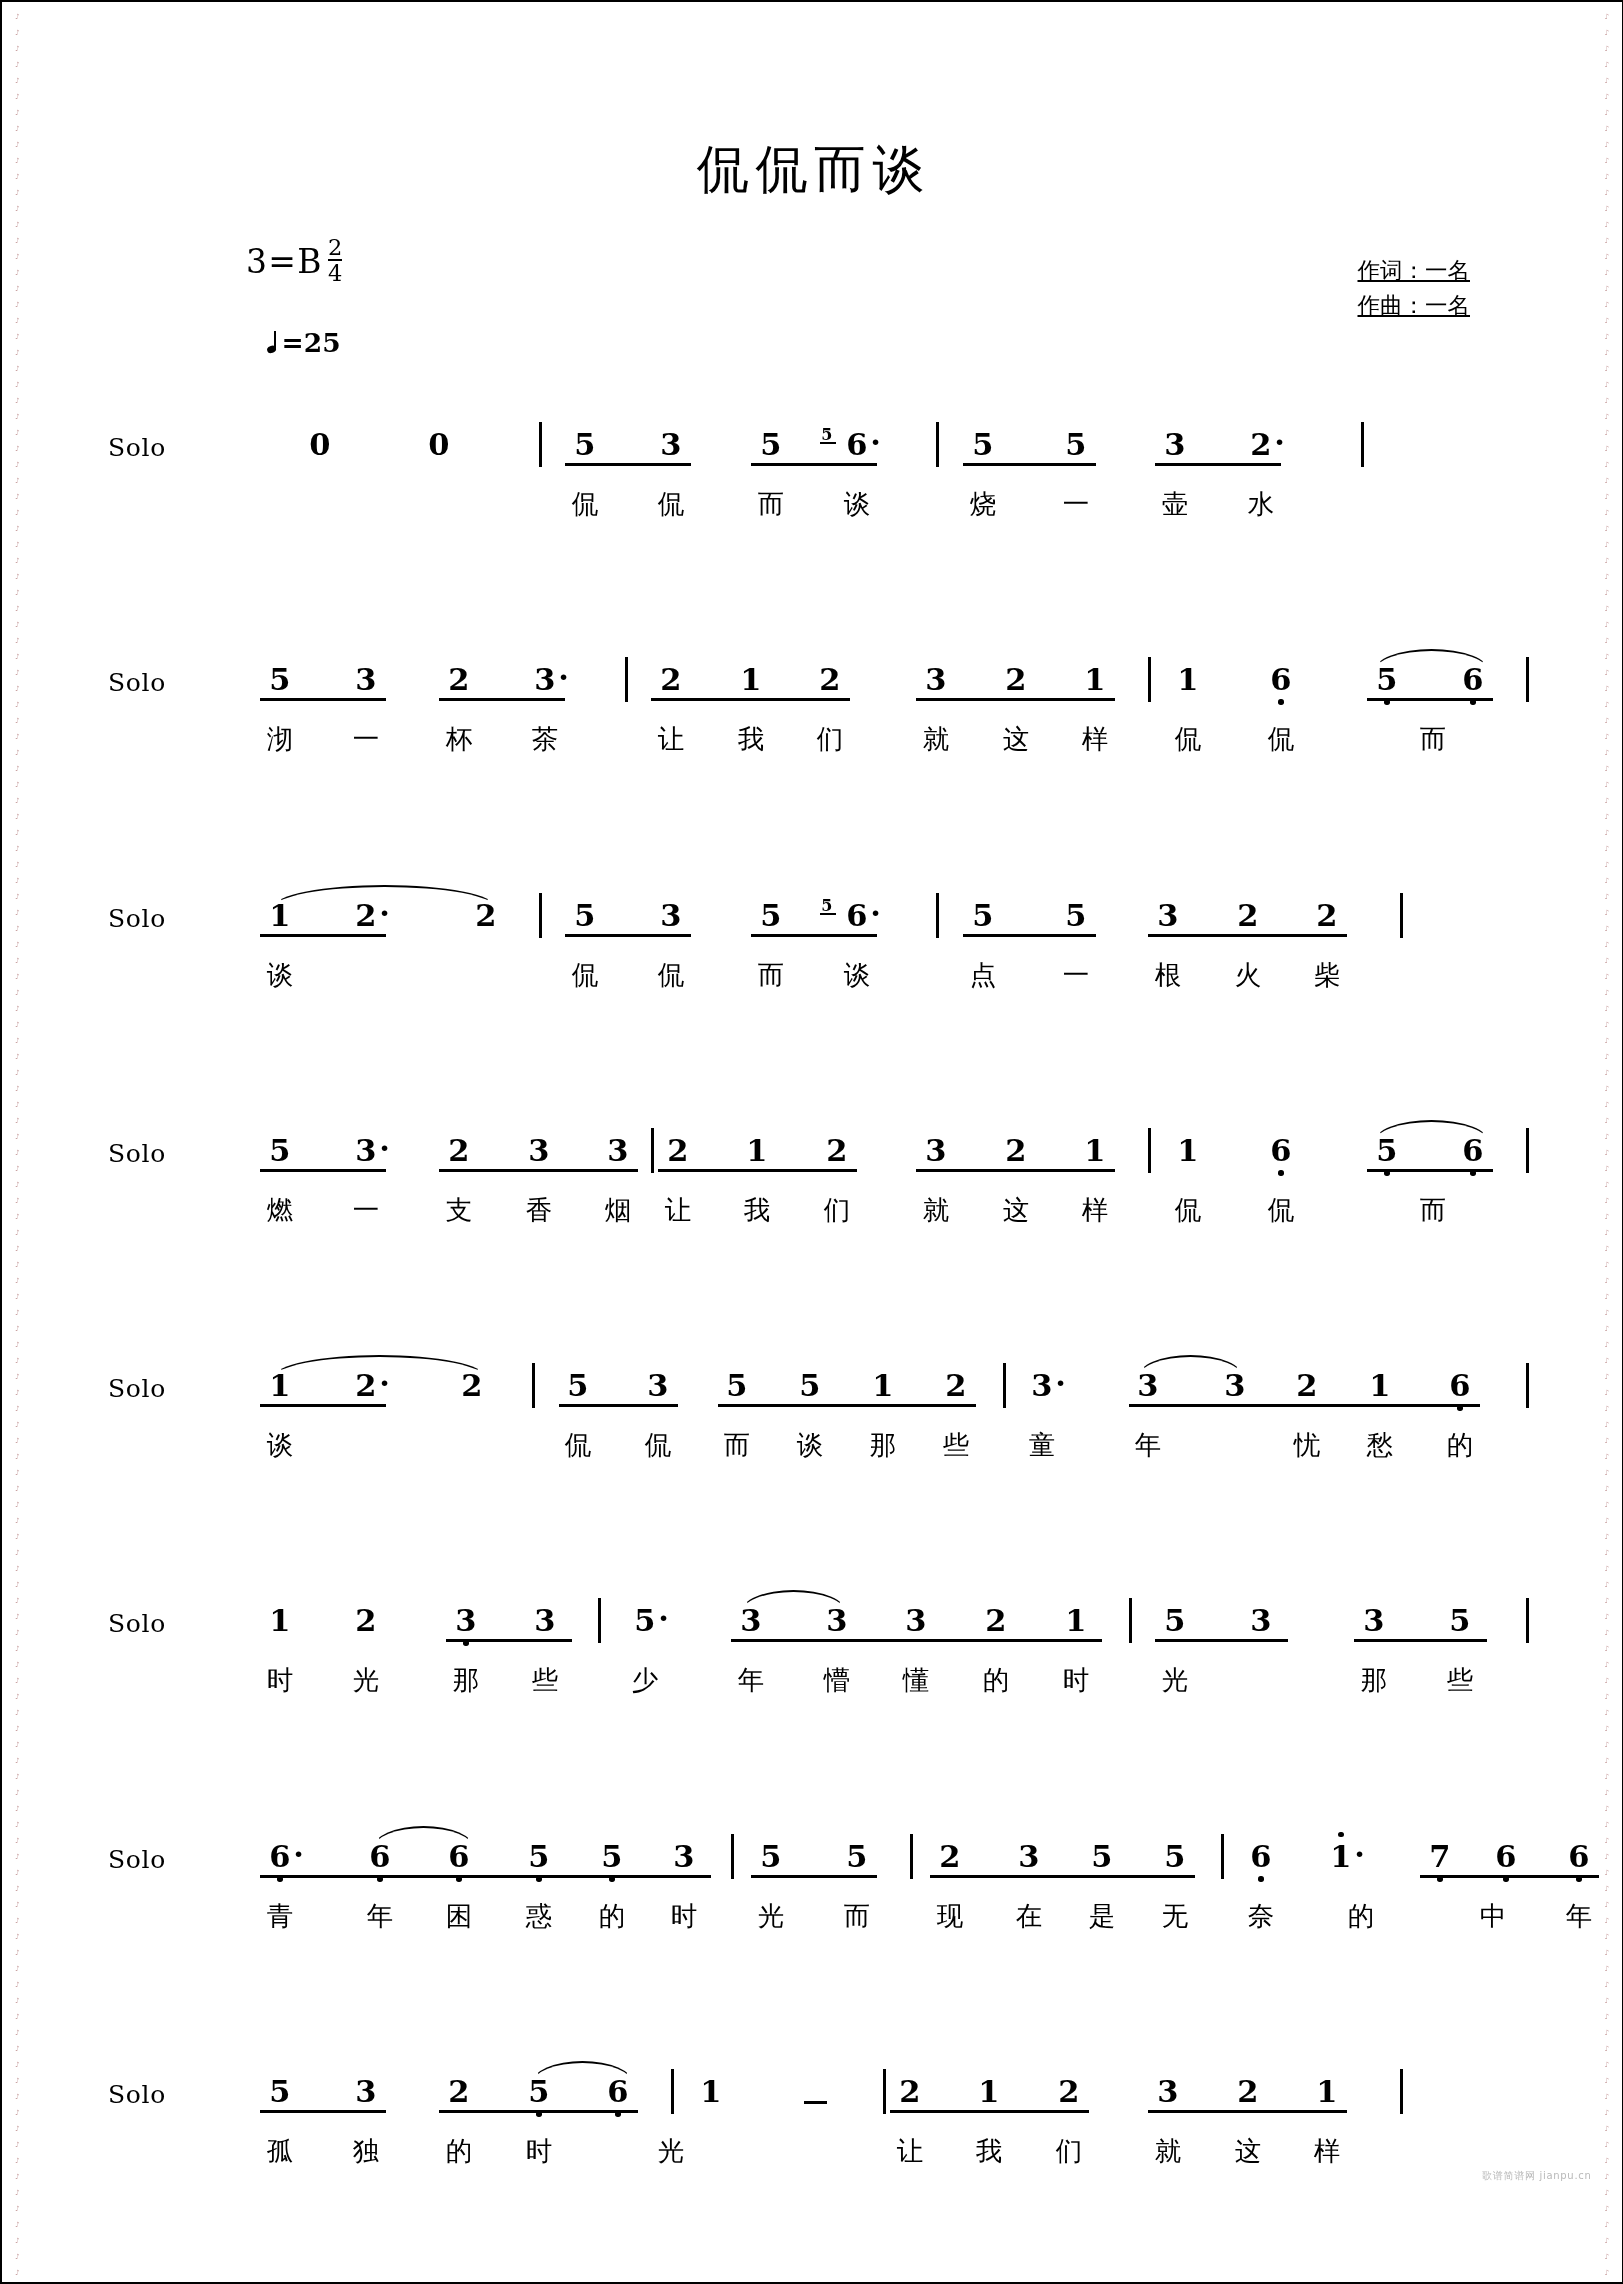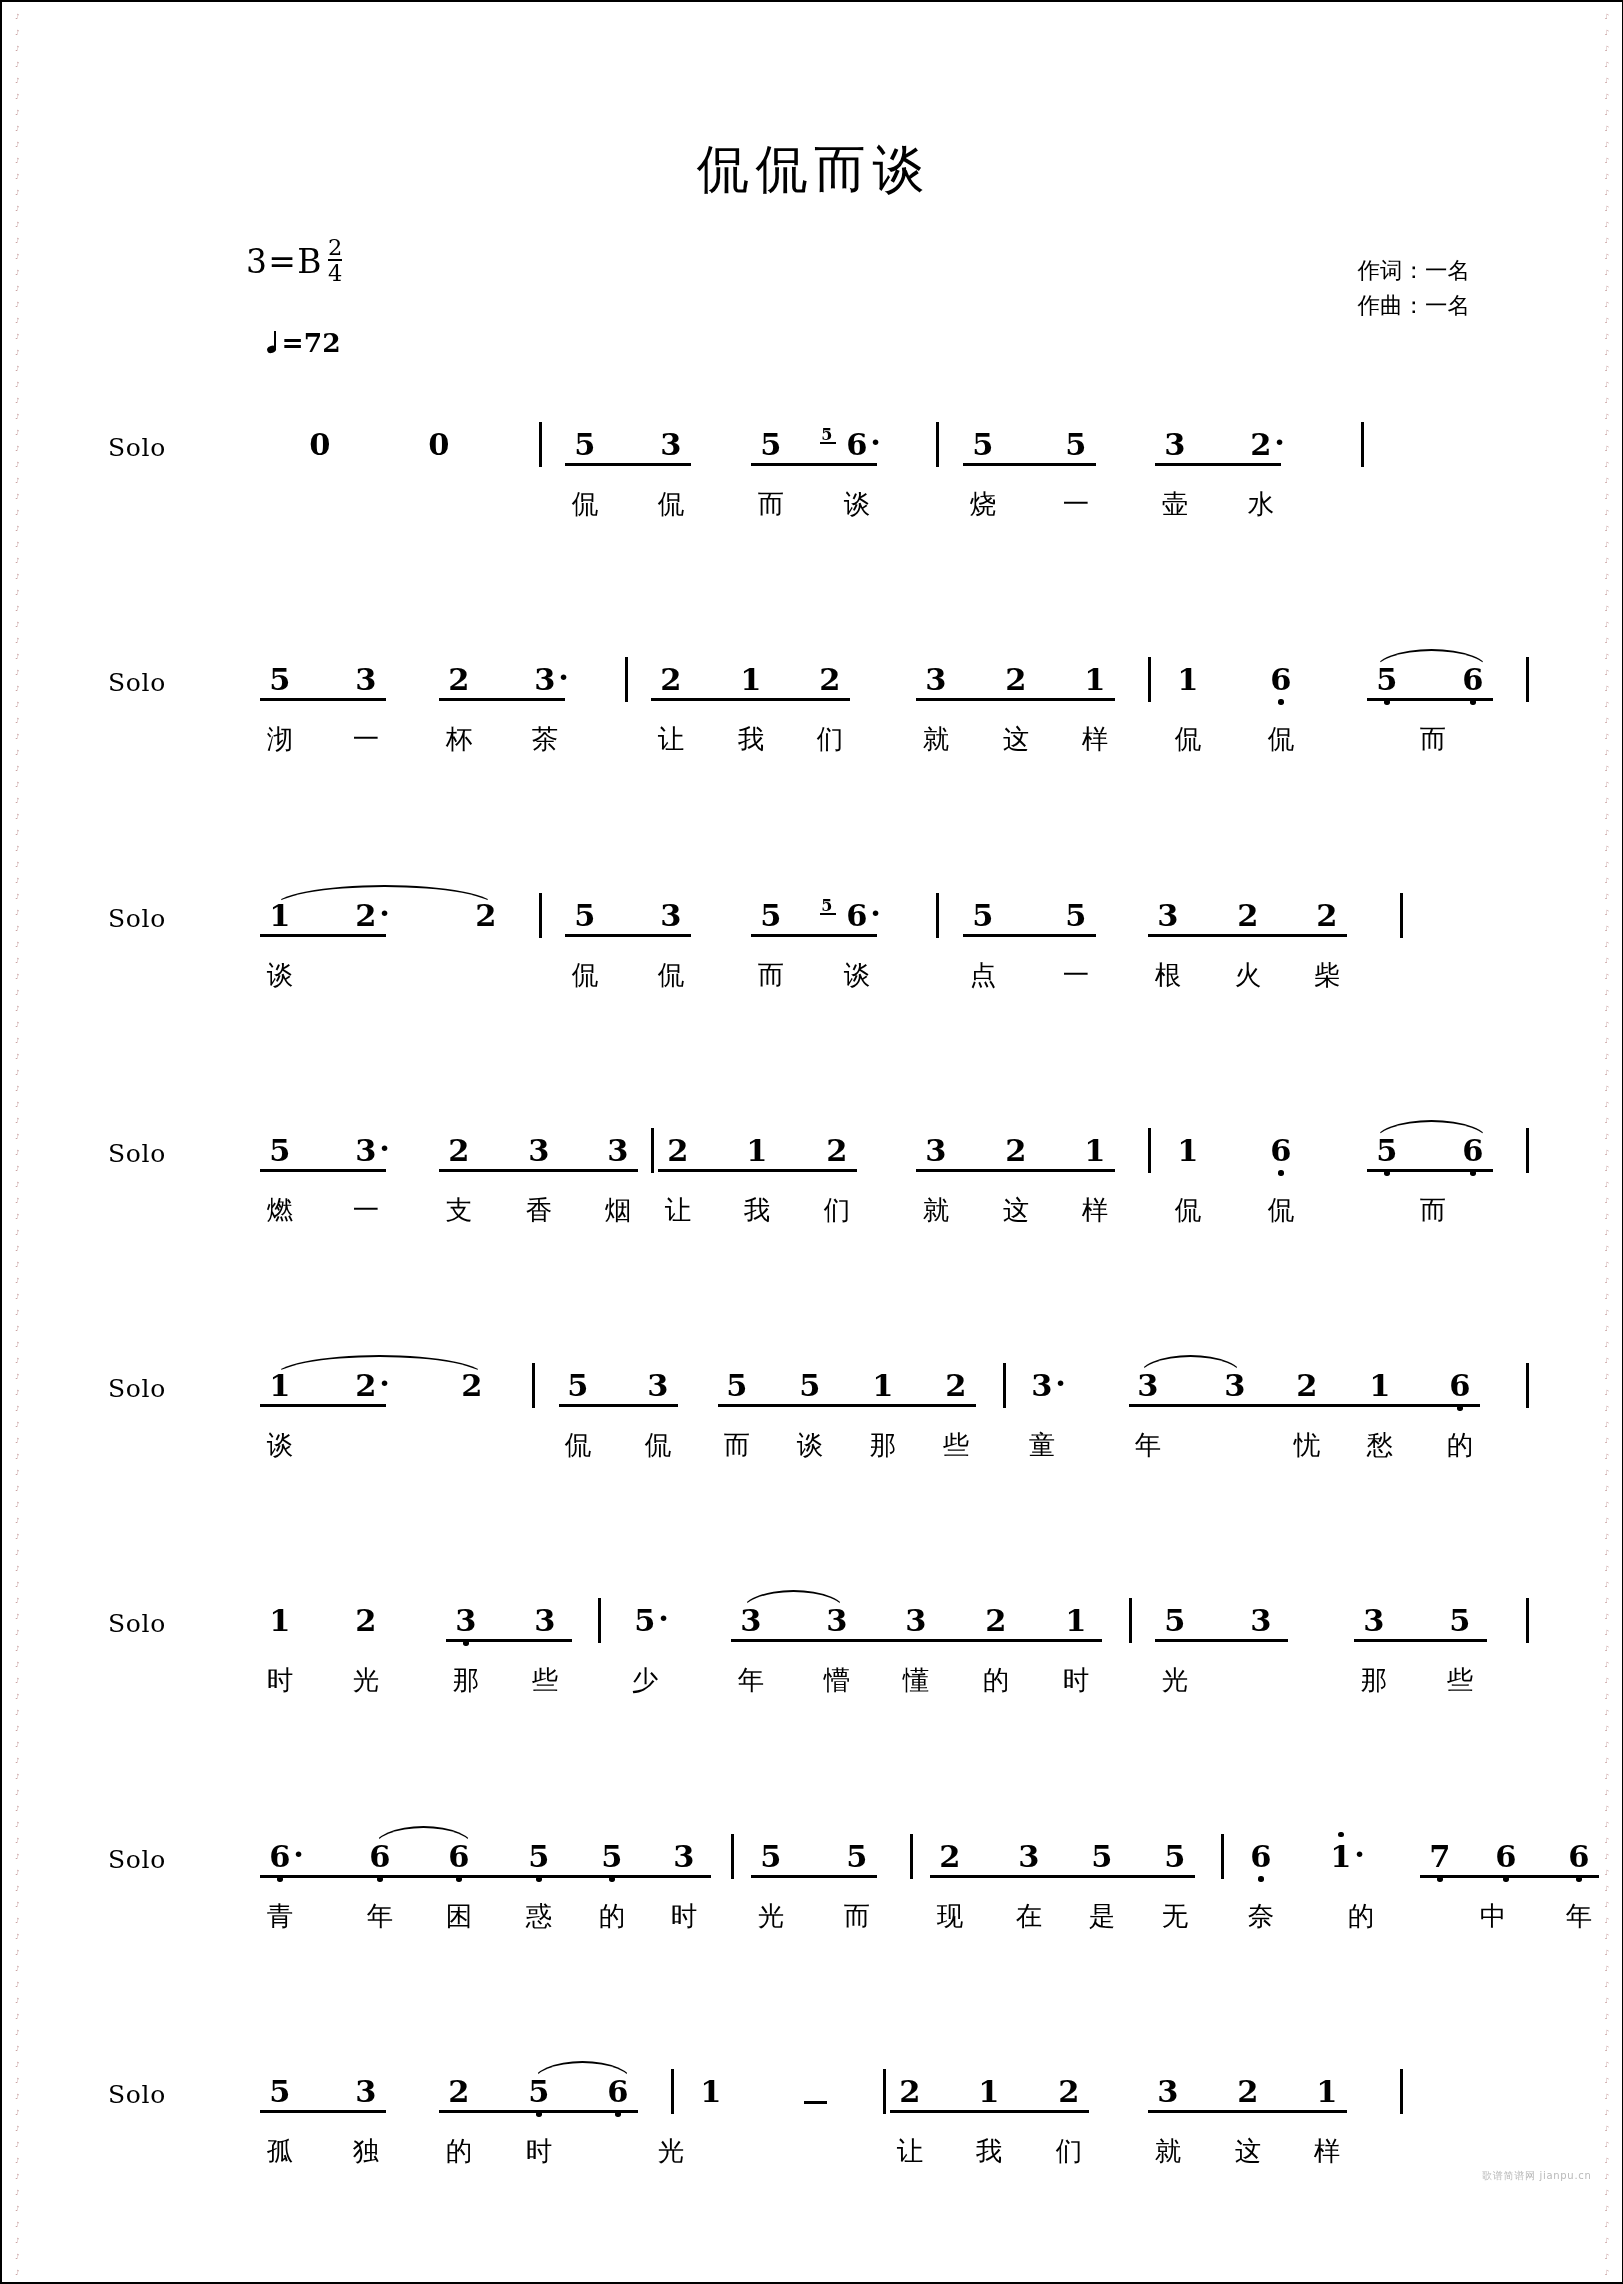--- a/index.html
+++ b/index.html
@@ -128,20 +128,21 @@
   }
 
   .credits {
     position: absolute;
     right: 152px;
     top: 251px;
     font-family: "DejaVu Serif", serif;
     font-size: 22.5px;
     line-height: 1.55;
     text-align: left;
+    text-decoration: underline;
   }
 
   
   .system {
     position: absolute;
     left: 0;
     width: 1624px;
     height: 172px;
   }
   .solo-label {
@@ -287,21 +288,21 @@
   <div class="keysig">
     <span class="eq">3=B</span>
     <span class="meter">
       <span class="num">2</span>
       <span class="den">4</span>
     </span>
   </div>
 
   <div class="tempo">
     <span class="quarter-note"></span>
-    <span>=72</span>
+    <span>=25</span>
   </div>
 
   <div class="credits">
     <div>作词：一名</div>
     <div>作曲：一名</div>
   </div>
 
   <div id="systems-container">
       <div class="system" style="top: 411px;">
         <div class="solo-label">Solo</div>

